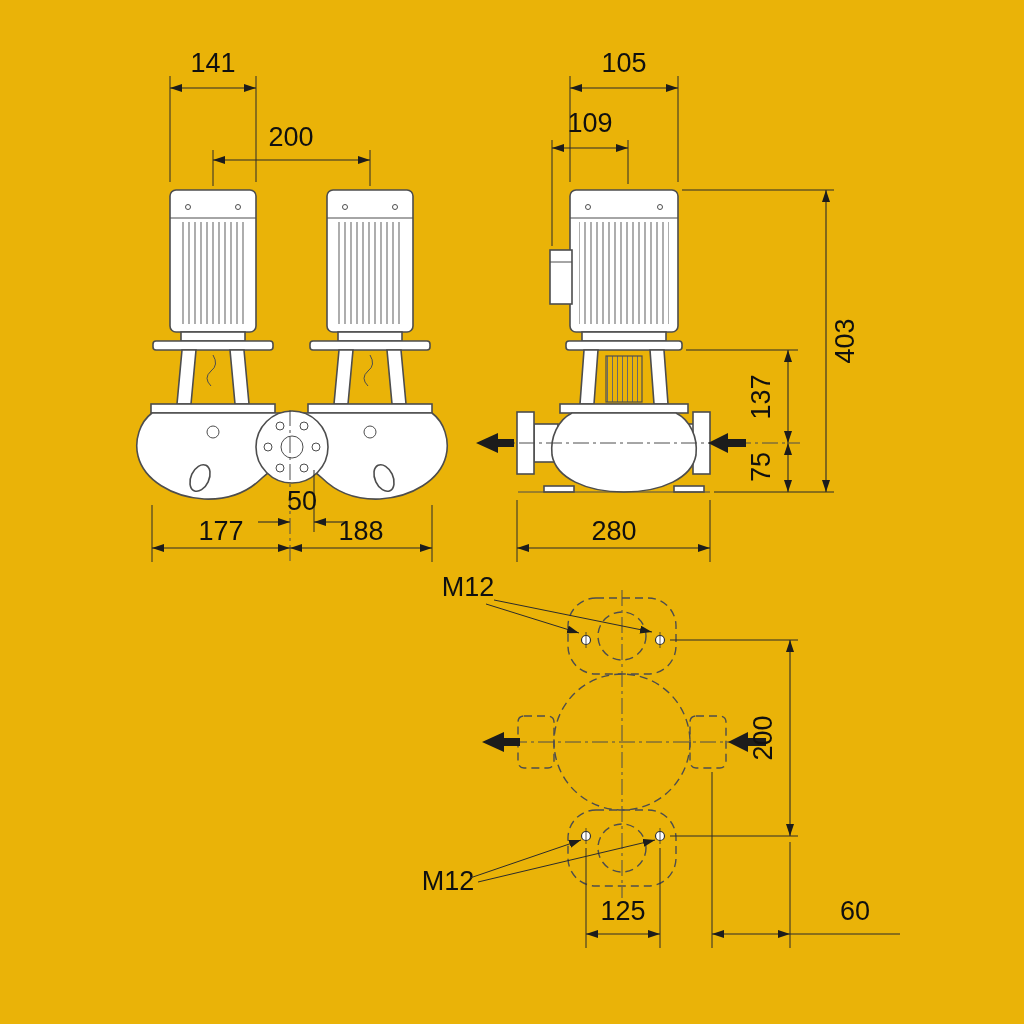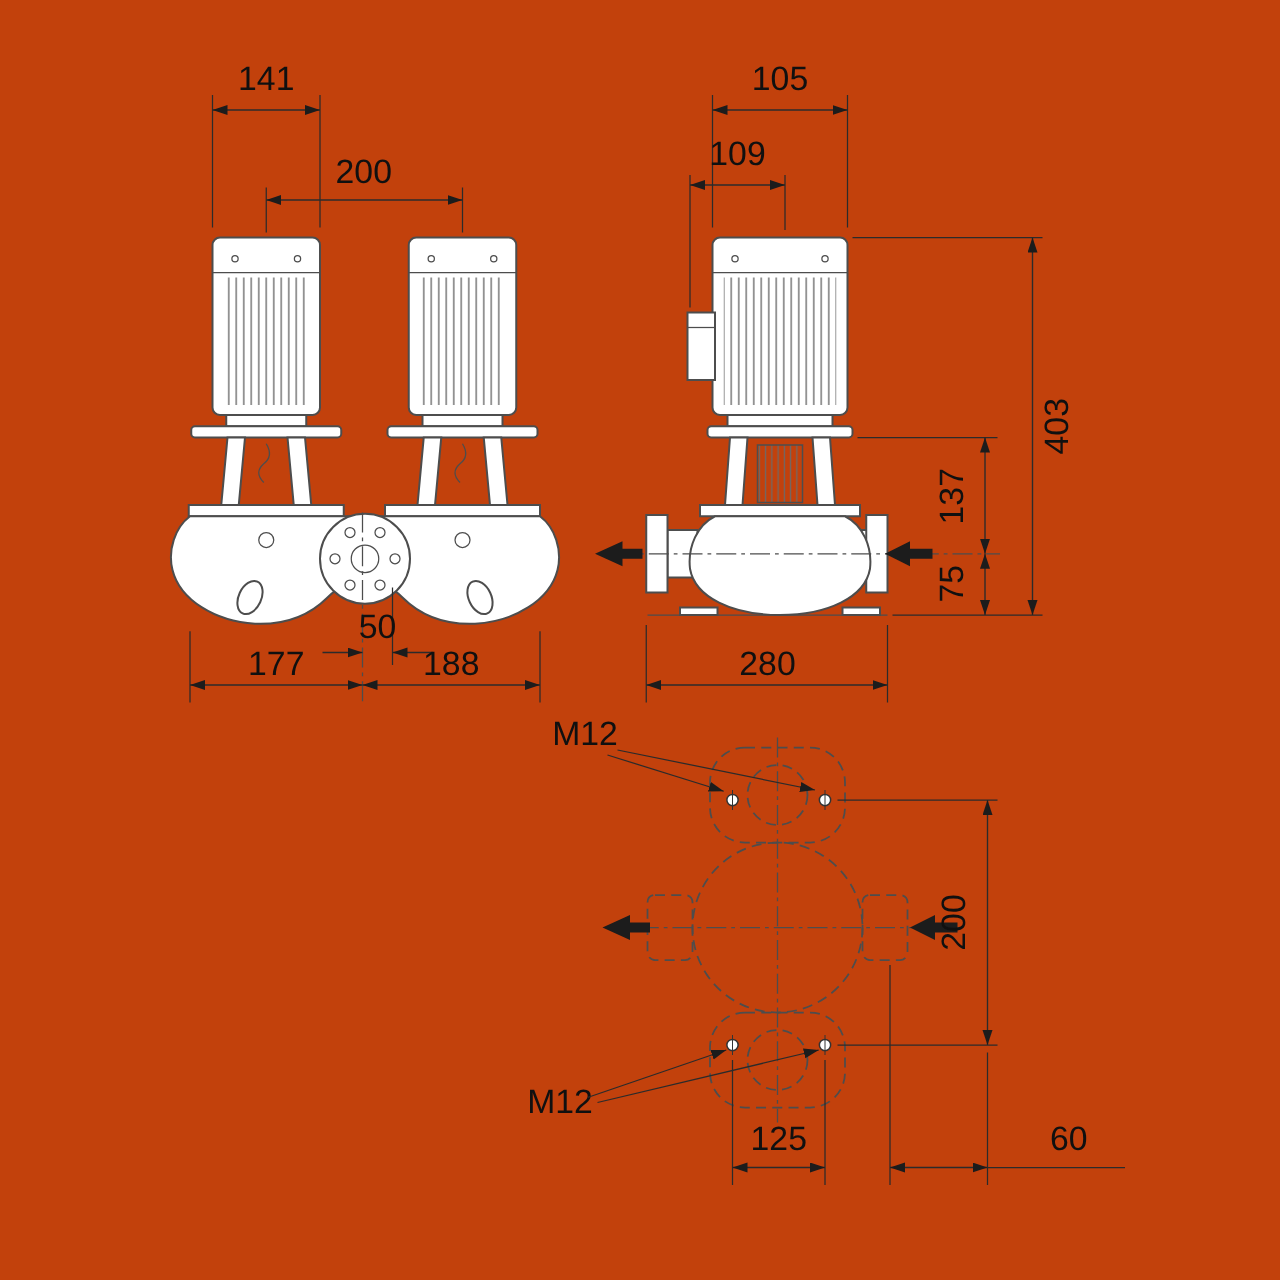--- a/index.html
+++ b/index.html
@@ -1,16 +1,16 @@
 <!DOCTYPE html>
 <html><head>
 <meta charset="utf-8">
 <style>
   html,body{margin:0;padding:0;background:#ffffff;}
-  .page{width:1024px;height:1024px;background:#c2410c;position:relative;overflow:hidden;
+  .page{width:1024px;height:1024px;background:#eab308;position:relative;overflow:hidden;
         font-family:"Liberation Sans", sans-serif;}
   svg{display:block;}
   .draw{fill:#ffffff;stroke:#4d4d4d;stroke-width:1.6;}
   .thin{stroke:#4d4d4d;stroke-width:1;fill:none;}
   .dim{stroke:#2b2b2b;stroke-width:1.1;fill:none;}
   .ext{stroke:#2b2b2b;stroke-width:1;fill:none;}
   .dimtext{font-size:27px;fill:#101010;text-anchor:middle;font-family:"Liberation Sans",sans-serif;}
   .dash{stroke-dasharray:8 5;fill:none;stroke:#4d4d4d;stroke-width:1.4;}
   .cline{stroke-dasharray:16 4 3 4;stroke:#4d4d4d;stroke-width:1;fill:none;}
   .flow{fill:#1c1c1c;stroke:none;}

